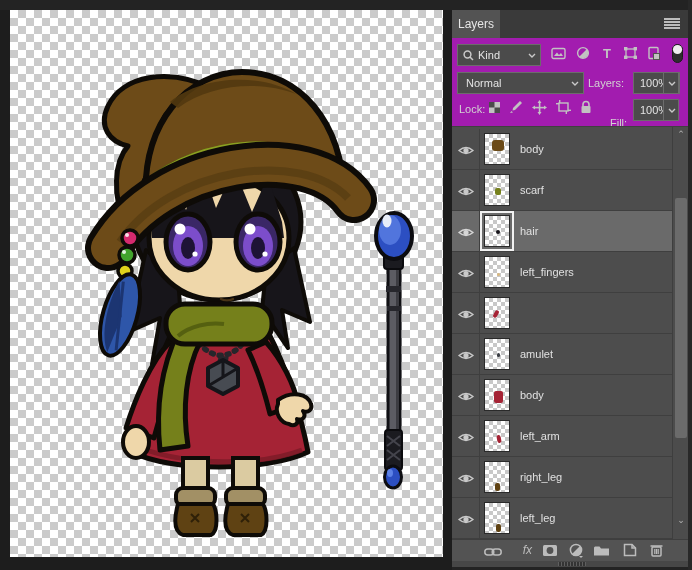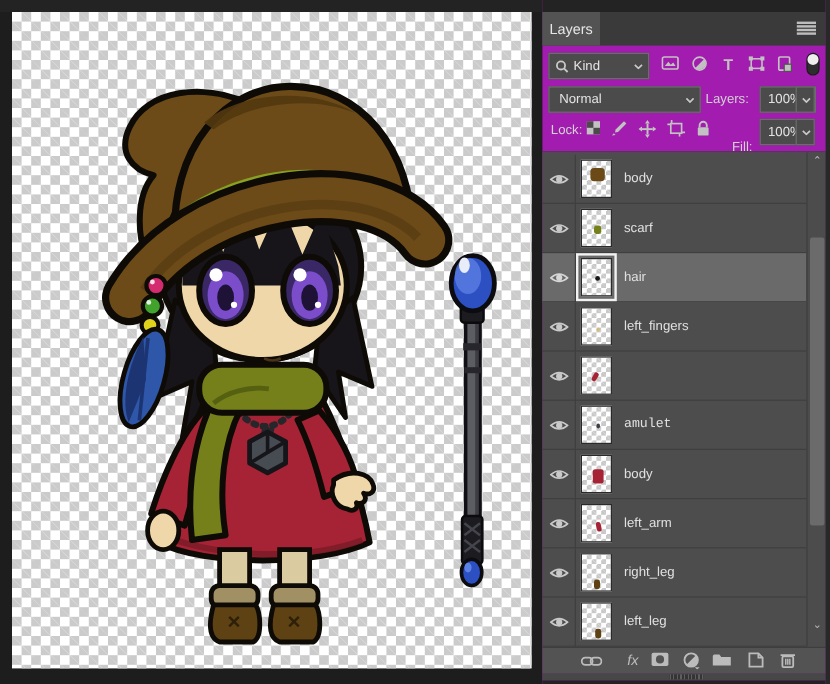--- a/index.html
+++ b/index.html
@@ -362,21 +362,21 @@
       <div class="lrow" style="top:166px;">
         <span class="eye"><svg width="16" height="13">
               <path d="M1,6.5 Q8,0.5 15,6.5 Q8,12.5 1,6.5 Z" fill="none" stroke="#c9c9c9" stroke-width="1.4"></path>
               <circle cx="8" cy="6.5" r="2.6" fill="#c9c9c9"></circle>
             </svg></span>
         <span class="eyecol-line"></span>
         <div class="thumb">
             <div class="blob b4" style="background: rgb(165, 35, 53);"></div>
           </div>
       </div>
-      <div class="lrow" style="top:207px;font-family:Liberation Mono, monospace;">
+      <div class="lrow" style="top:207px;">
         <span class="eye"><svg width="16" height="13">
               <path d="M1,6.5 Q8,0.5 15,6.5 Q8,12.5 1,6.5 Z" fill="none" stroke="#c9c9c9" stroke-width="1.4"></path>
               <circle cx="8" cy="6.5" r="2.6" fill="#c9c9c9"></circle>
             </svg></span>
         <span class="eyecol-line"></span>
         <div class="thumb">
             <div class="blob b5" style="background: rgb(58, 61, 68);"></div>
           </div>
         <span class="lname">amulet</span>
       </div>

